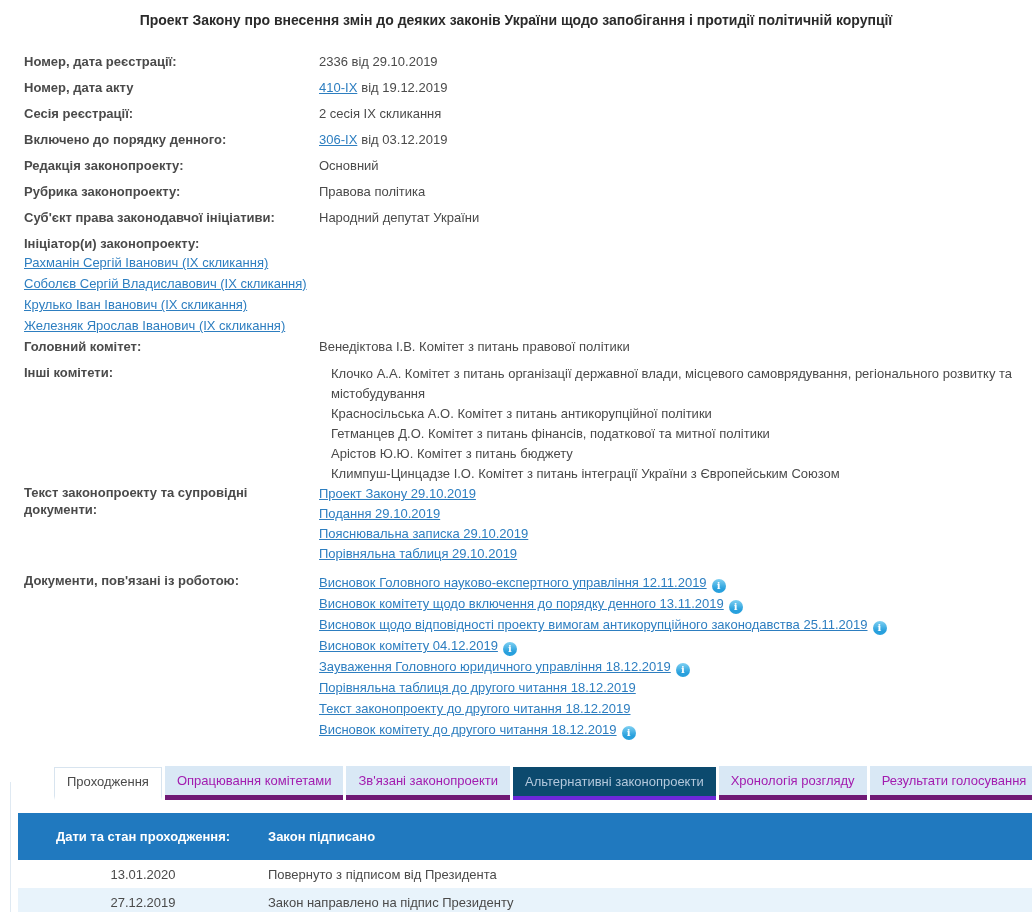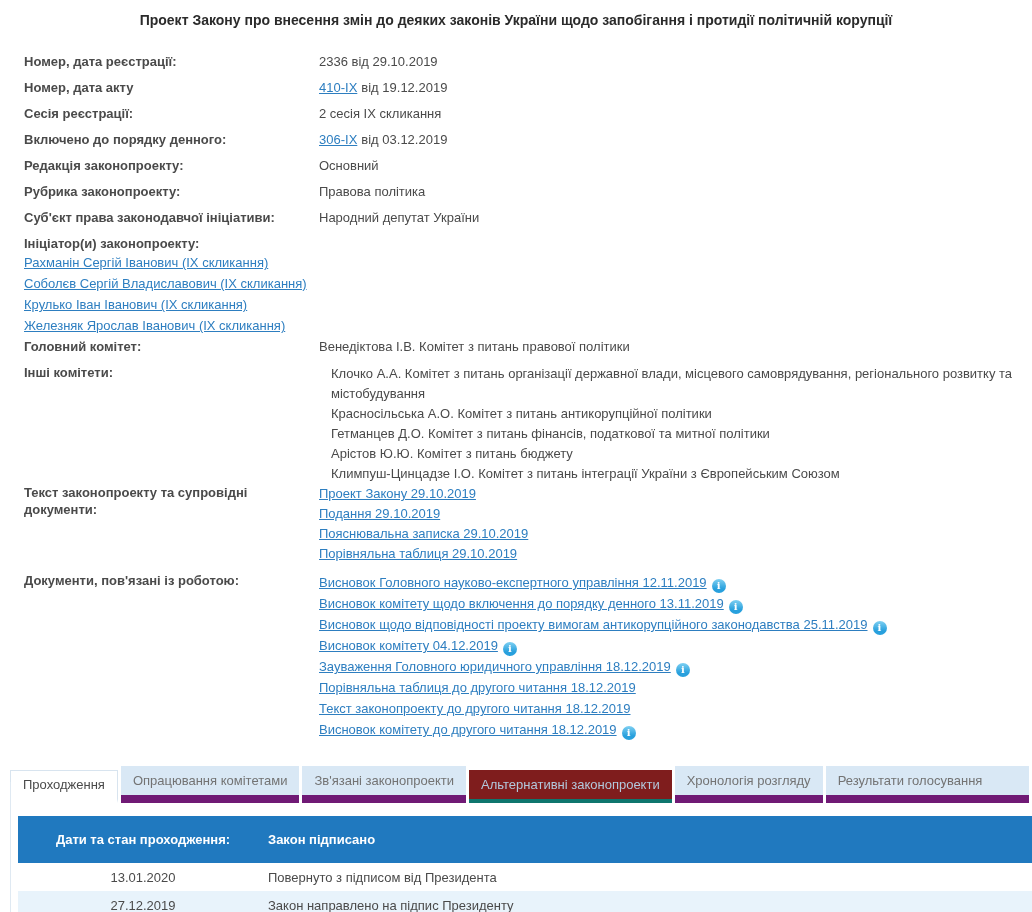--- a/index.html
+++ b/index.html
@@ -42,31 +42,31 @@
   .info-icon {
     display: inline-block; width: 14px; height: 14px; border-radius: 50%;
     background: linear-gradient(180deg, #7fd0f2 0%, #28a0dd 70%);
     color: #ffffff; font-weight: bold; font-size: 10px; line-height: 14px;
     text-align: center; margin-left: 5px; vertical-align: -2px; cursor: pointer;
     font-family: "DejaVu Serif", serif;
   }
 
   .tabs { display: flex; align-items: flex-end; margin: 26px 0 0 10px; }
   .tab {
-    background: #d9e8f5; color: #737373; line-height: 15px;
-    padding: 7px 12px; border-bottom: 8px solid #701a75;
+    background: #d9e8f5; color: #a21caf; line-height: 15px;
+    padding: 7px 12px; border-bottom: 5px solid #701a75;
     margin-right: 3px; white-space: nowrap; cursor: pointer;
   }
   .tab.active {
     background: #ffffff; color: #4a4a4a;
     border: 1px solid #d8e4ef; border-bottom: 4px solid #ffffff;
-    padding: 6px 12px 7px 12px; cursor: default;
+    padding: 6px 12px 7px 12px; cursor: default; margin-left: 44px;
   }
   .tab.disabled {
-    background: #7f1d1d; color: #b3c8dc; border-bottom: 4px solid #0f766e;
+    background: #0c4a6e; color: #b3c8dc; border-bottom: 4px solid #6d28d9;
     cursor: default;
   }
   .tab:last-child { flex: 1; }
 
   .content-edge {
     position: absolute; left: 10px; top: 782px; bottom: 0; width: 1px;
     background: #dfe9f2;
   }
 
   .law-table { margin-left: 18px; margin-top: 13px; }

